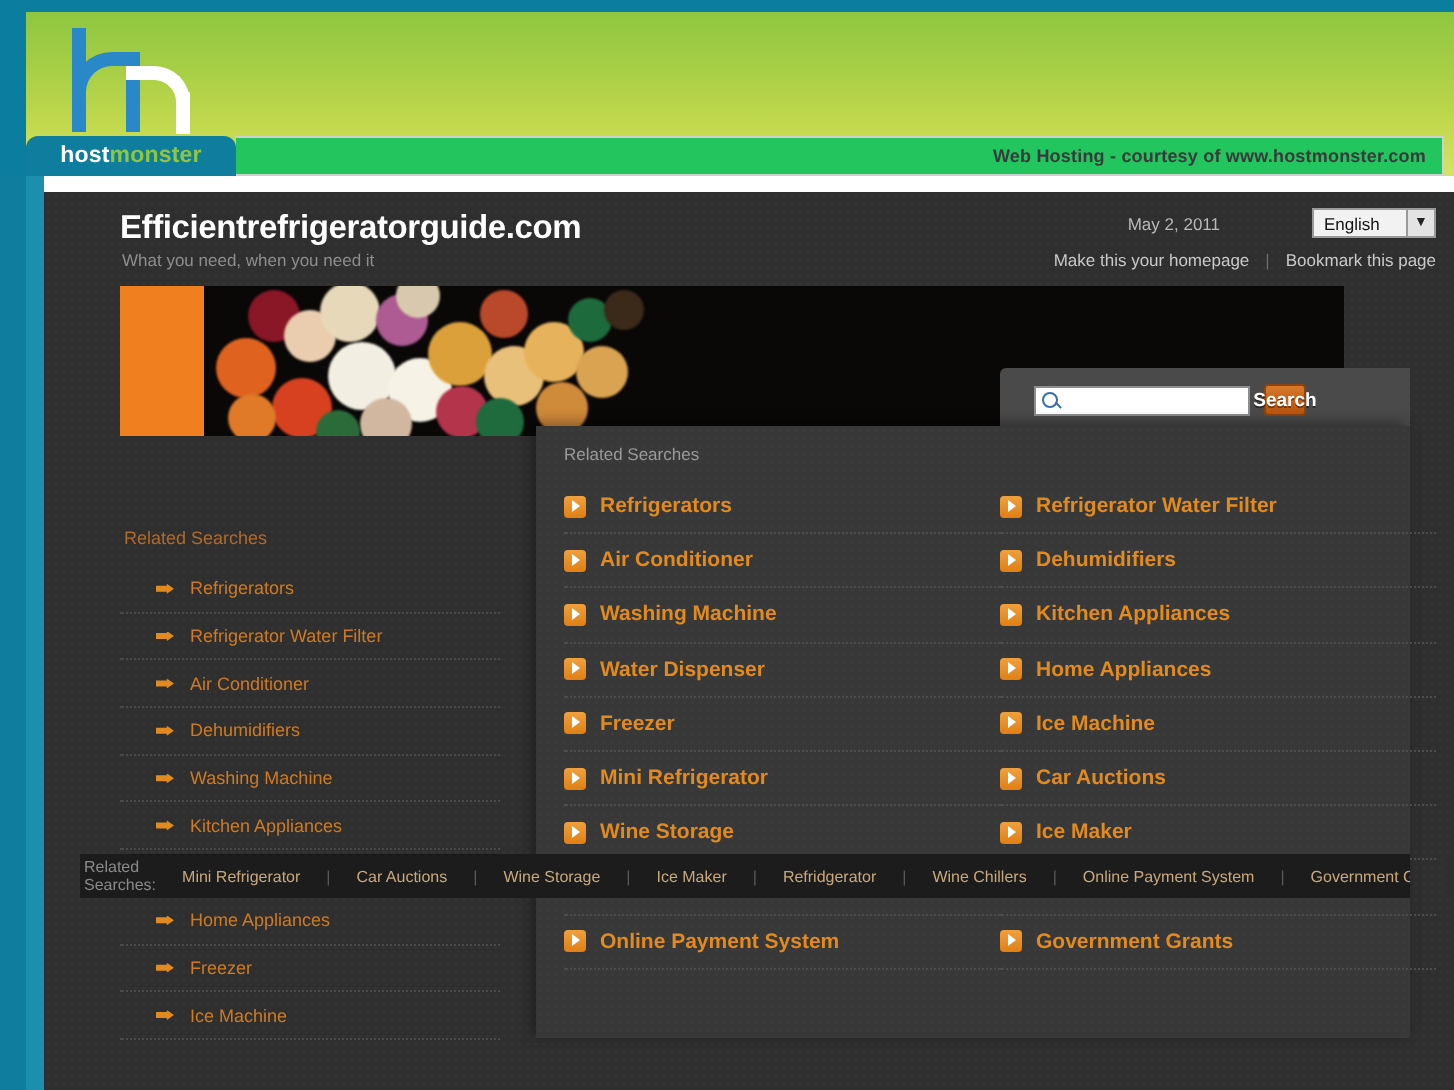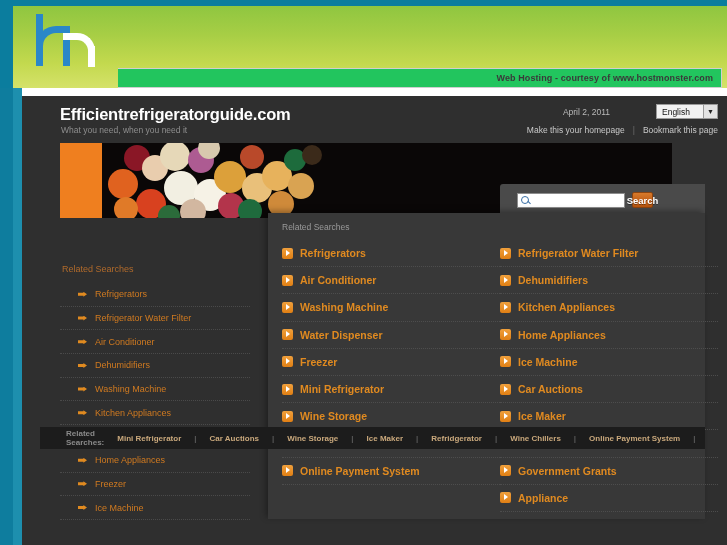--- a/index.html
+++ b/index.html
@@ -202,23 +202,22 @@
     border-top: 3.5px solid transparent; border-bottom: 3.5px solid transparent;
   }
   .grow .lbl {
     color: #e08a20; font-size: 10.5px; font-weight: bold; white-space: nowrap;
   }
 
   
   .footer {
     position: absolute; left: 40px; top: 427px; width: 665px; height: 22px;
     background: #1c1c1c;
-    display: flex; align-items: center; padding-left: 26px;
+    display: flex; align-items: center; padding-left: 2px;
     overflow: hidden;
-    font-weight: bold;
   }
   .footer .fhdr { color: #8a8a8a; font-size: 8px; margin-right: 13px; }
   .footer a {
     color: #c9a87c; font-size: 8px; text-decoration: none; white-space: nowrap;
   }
   .footer .fsep { color: #5a5a5a; font-size: 8px; margin: 0 13px; }
   .fright-edge {
     position: absolute; right: 0; top: 427px; width: 5px; height: 22px; background: #2f2f2f;
   }
 </style>
@@ -231,39 +230,43 @@
     <div class="hm-green"></div>
 
     <div class="hm-logo">
       <div class="h-arch"></div>
       <div class="h-stem"></div>
       <div class="h-right"></div>
       <div class="m-arch"></div>
       <div class="m-right"></div>
     </div>
 
+    <div class="hm-badge">
+      <span class="t1">host</span>
+        <span class="t2">monster</span>
+    </div>
 
     <div class="hm-strip">
       <span>Web Hosting - courtesy of www.hostmonster.com</span>
     </div>
   </div>
 
   <div class="rail"></div>
   <div class="rail-inner"></div>
   <div class="page-top-edge"></div>
 
   <div class="page">
 
     <div class="site-head">
       <div class="site-title">Efficientrefrigeratorguide.com</div>
       <div class="site-tag">What you need, when you need it</div>
 
       <div class="head-right">
         <div class="hr-row1">
-          <span class="date">April 2, 2011</span>
+          <span class="date">May 2, 2011</span>
           <div class="lang-select">
             <span class="lab">English</span>
             <span class="arrow">▼</span>
           </div>
         </div>
         <div class="hr-row2">
           <a href="#">Make this your homepage</a>
           <span class="sep">|</span>
           <a href="#">Bookmark this page</a>
         </div>
@@ -425,24 +428,20 @@
             <span class="lbl">Ice Maker</span>
           </div>
           <div class="grow">
             <span class="ico"></span>
             <span class="lbl">Wine Chillers</span>
           </div>
           <div class="grow">
             <span class="ico"></span>
             <span class="lbl">Government Grants</span>
           </div>
-          <div class="grow">
-            <span class="ico"></span>
-            <span class="lbl">Appliance</span>
-          </div>
         </div>
     </div>
   </div>
 
   <div class="footer">
     <span class="fhdr">Related Searches:</span>
     <span id="footer-items" style="display:flex;align-items:center;">
         <a href="#">Mini Refrigerator</a>
         <span class="fsep">|</span>
         <a href="#">Car Auctions</a>

